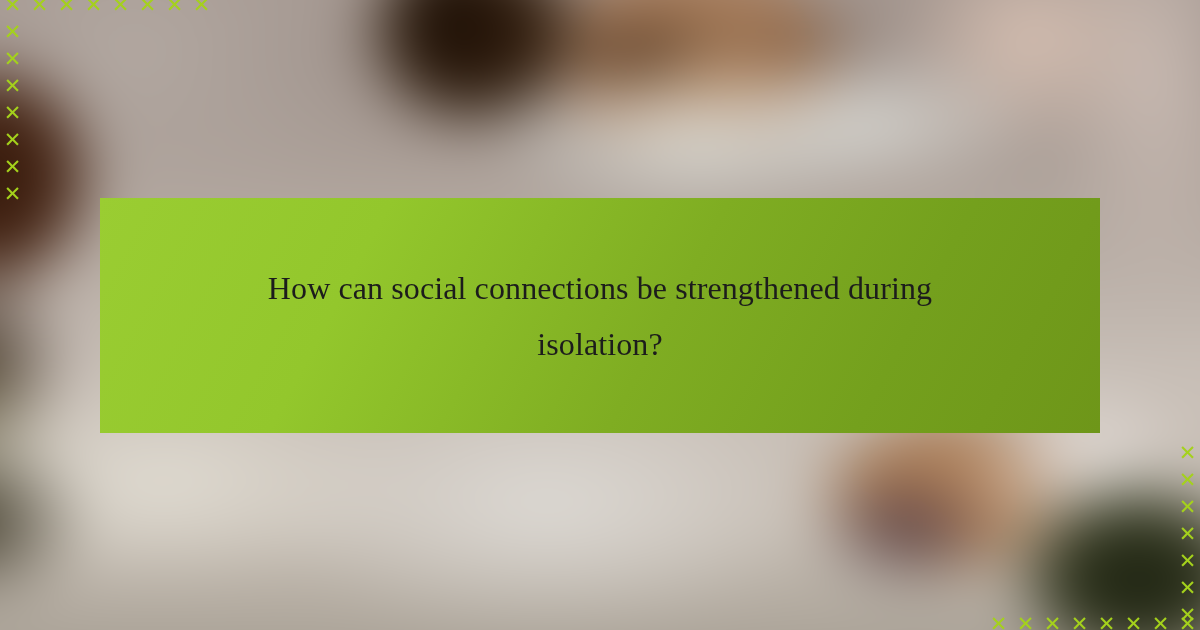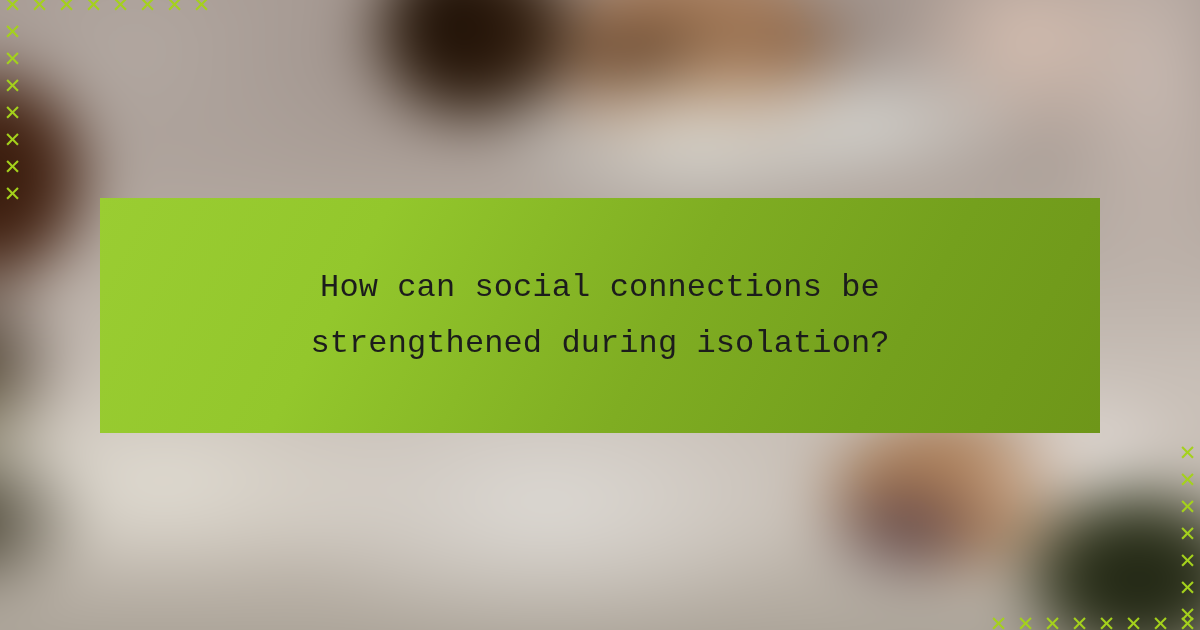--- a/index.html
+++ b/index.html
@@ -206,21 +206,21 @@
     background: linear-gradient(118deg, #9ACD32 0%, #93C72C 26%, #7FAD22 56%, #74A01D 78%, #6E9619 100%);
     display: flex;
     align-items: center;
     justify-content: center;
     box-sizing: border-box;
     padding: 0 96px;
   }
 
   #banner-title {
     margin: 0;
-    font-family: Liberation Mono, monospace;
+    font-family: Liberation Serif, serif;
     font-size: 32px;
     font-weight: 400;
     line-height: 56px;
     color: #1c1c1c;
     text-align: center;
     letter-spacing: 0.1px;
     max-width: 770px;
   }
 </style>
 </head>

